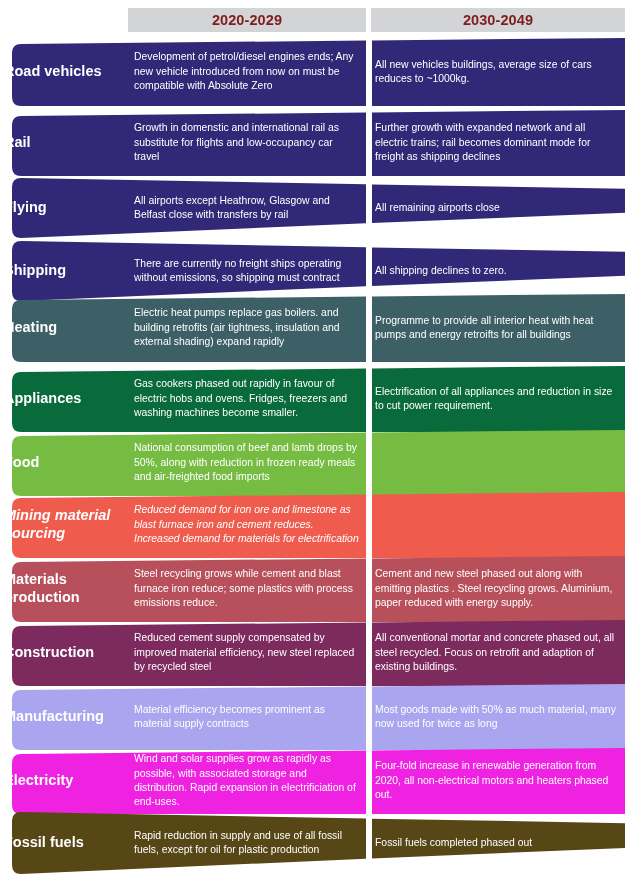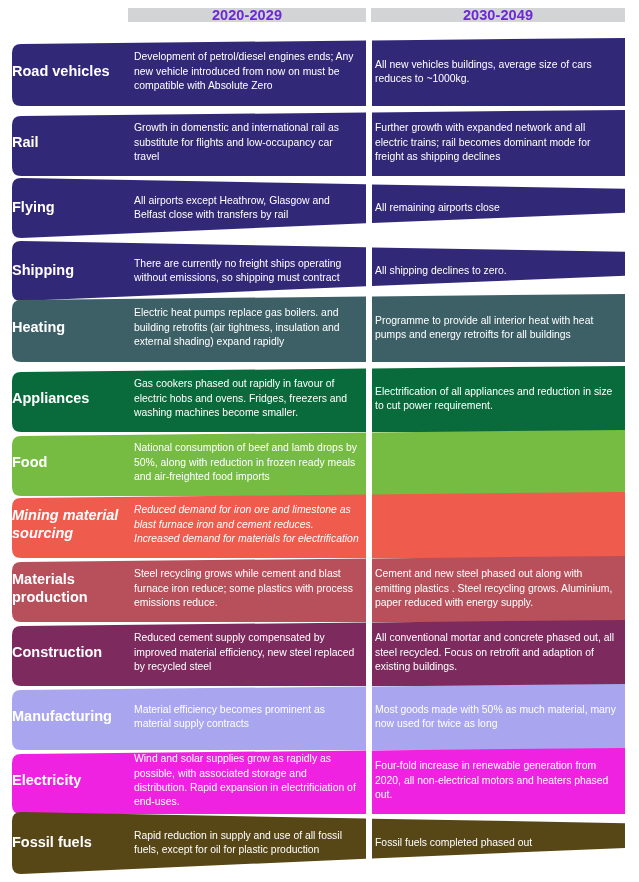--- a/index.html
+++ b/index.html
@@ -22,49 +22,49 @@
   
   .header-row {
     position: absolute;
     left: 0; top: 0;
     width: 639px;
     height: 36px;
   }
   .header-cell {
     position: absolute;
     top: 8px;
-    height: 14px;
+    height: 24px;
     background: #d2d4d5;
     display: flex;
     align-items: center;
     justify-content: center;
     font-size: 14.5px;
     font-weight: bold;
-    color: #6d28d9;
+    color: #7f1d1d;
     letter-spacing: 0.1px;
   }
   .header-cell.c1 { left: 128px; width: 238px; }
   .header-cell.c2 { left: 371px; width: 254px; }
 
   
   .row {
     position: absolute;
     left: 0;
     width: 639px;
   }
   .shape-layer {
     position: absolute;
     left: 0; top: 0;
     width: 639px; height: 100%;
   }
   .shape-layer svg { display: block; width: 639px; height: 100%; }
 
   .row-label {
     position: absolute;
-    left: 12px;
+    left: 4px;
     width: 112px;
     top: 0;
     height: 100%;
     display: flex;
     align-items: center;
     font-size: 14.5px;
     font-weight: bold;
     color: #ffffff;
     line-height: 1.22;
     z-index: 3;

